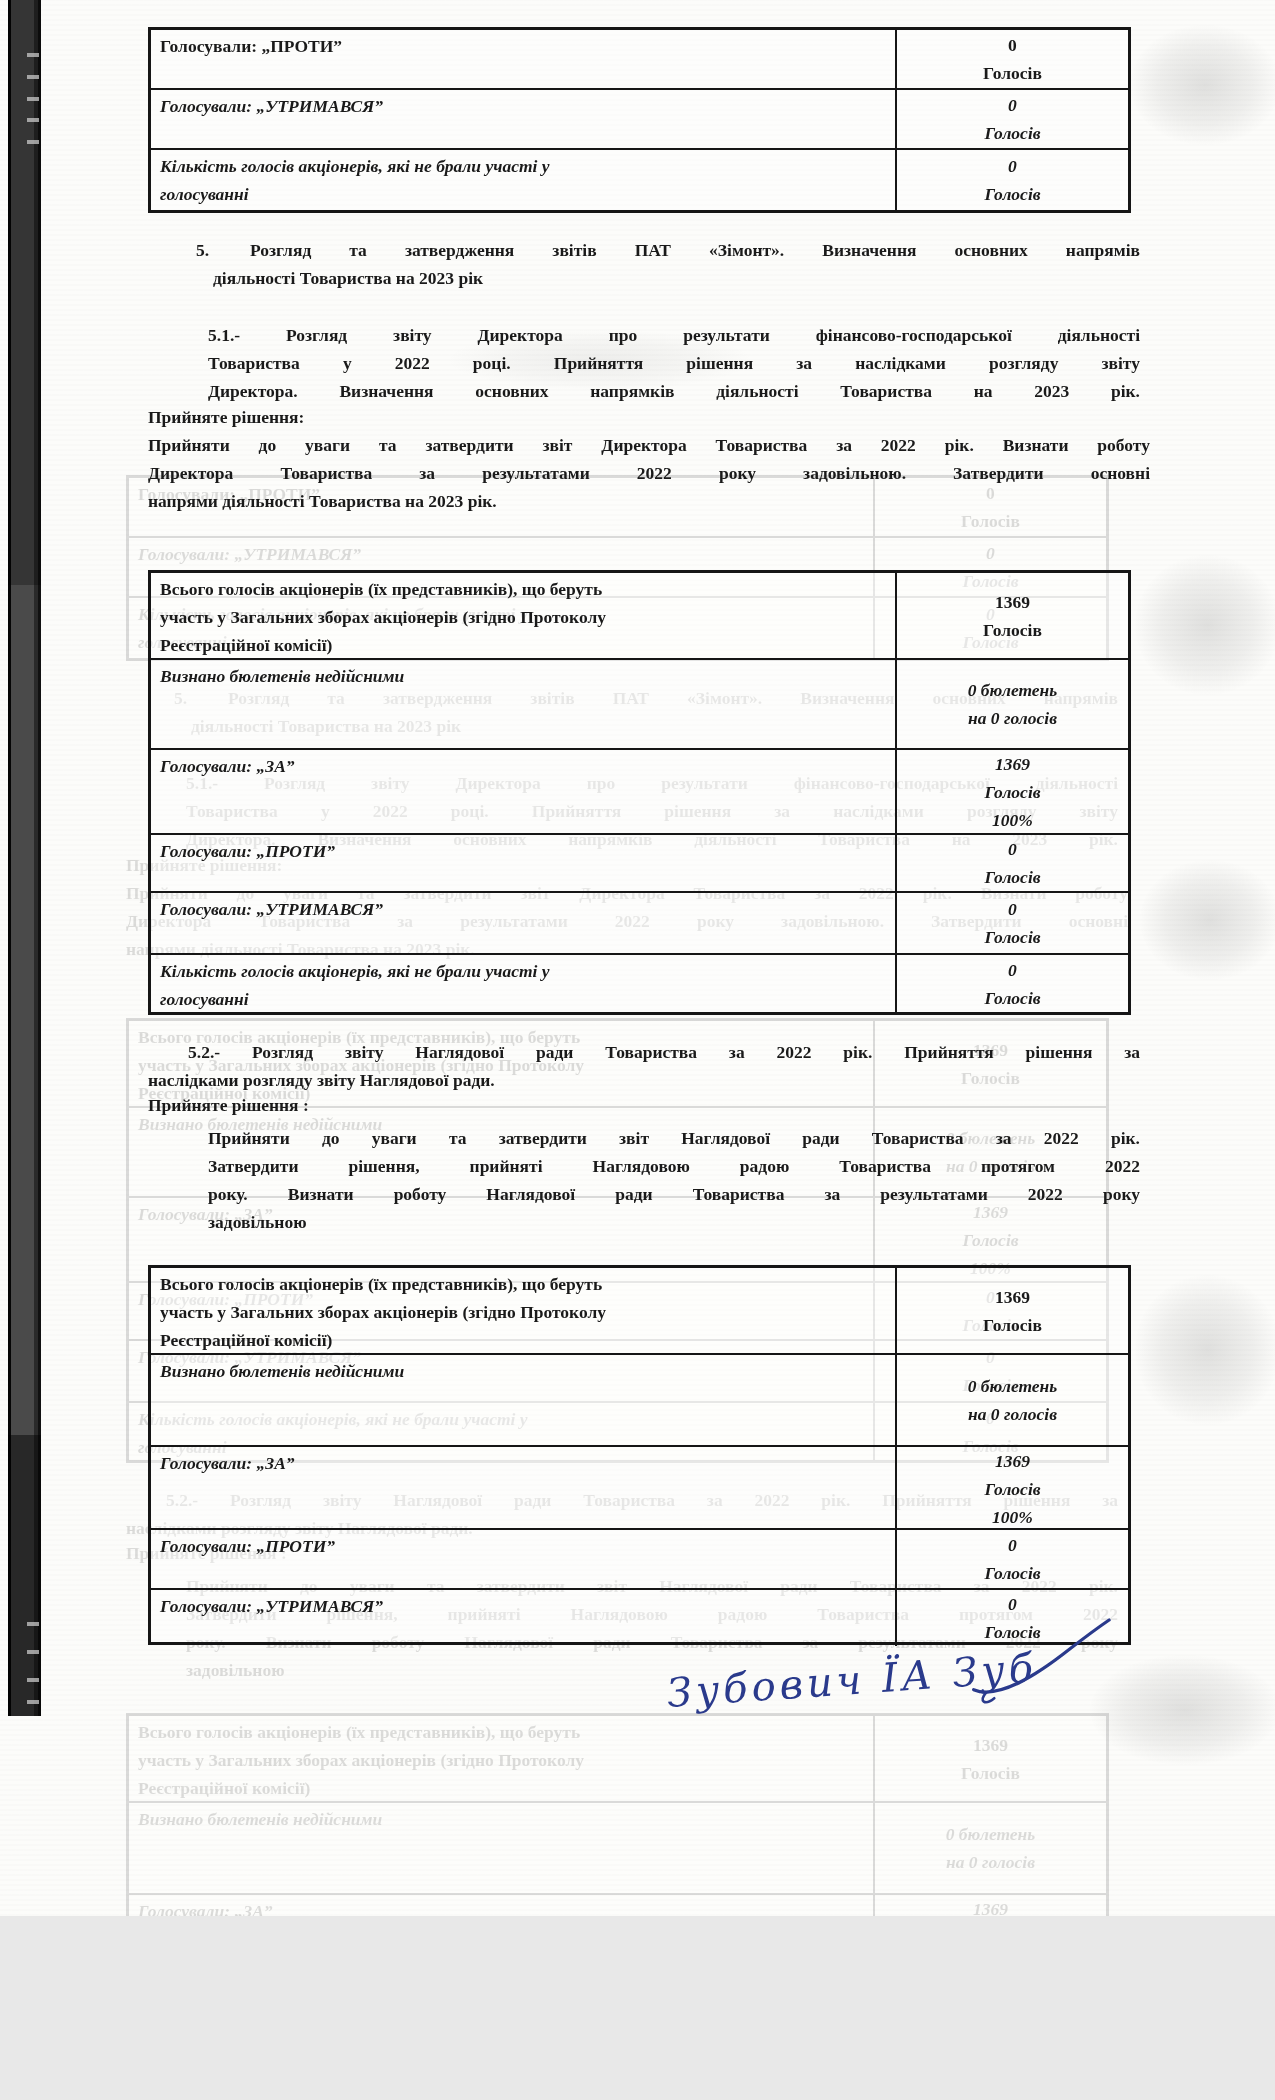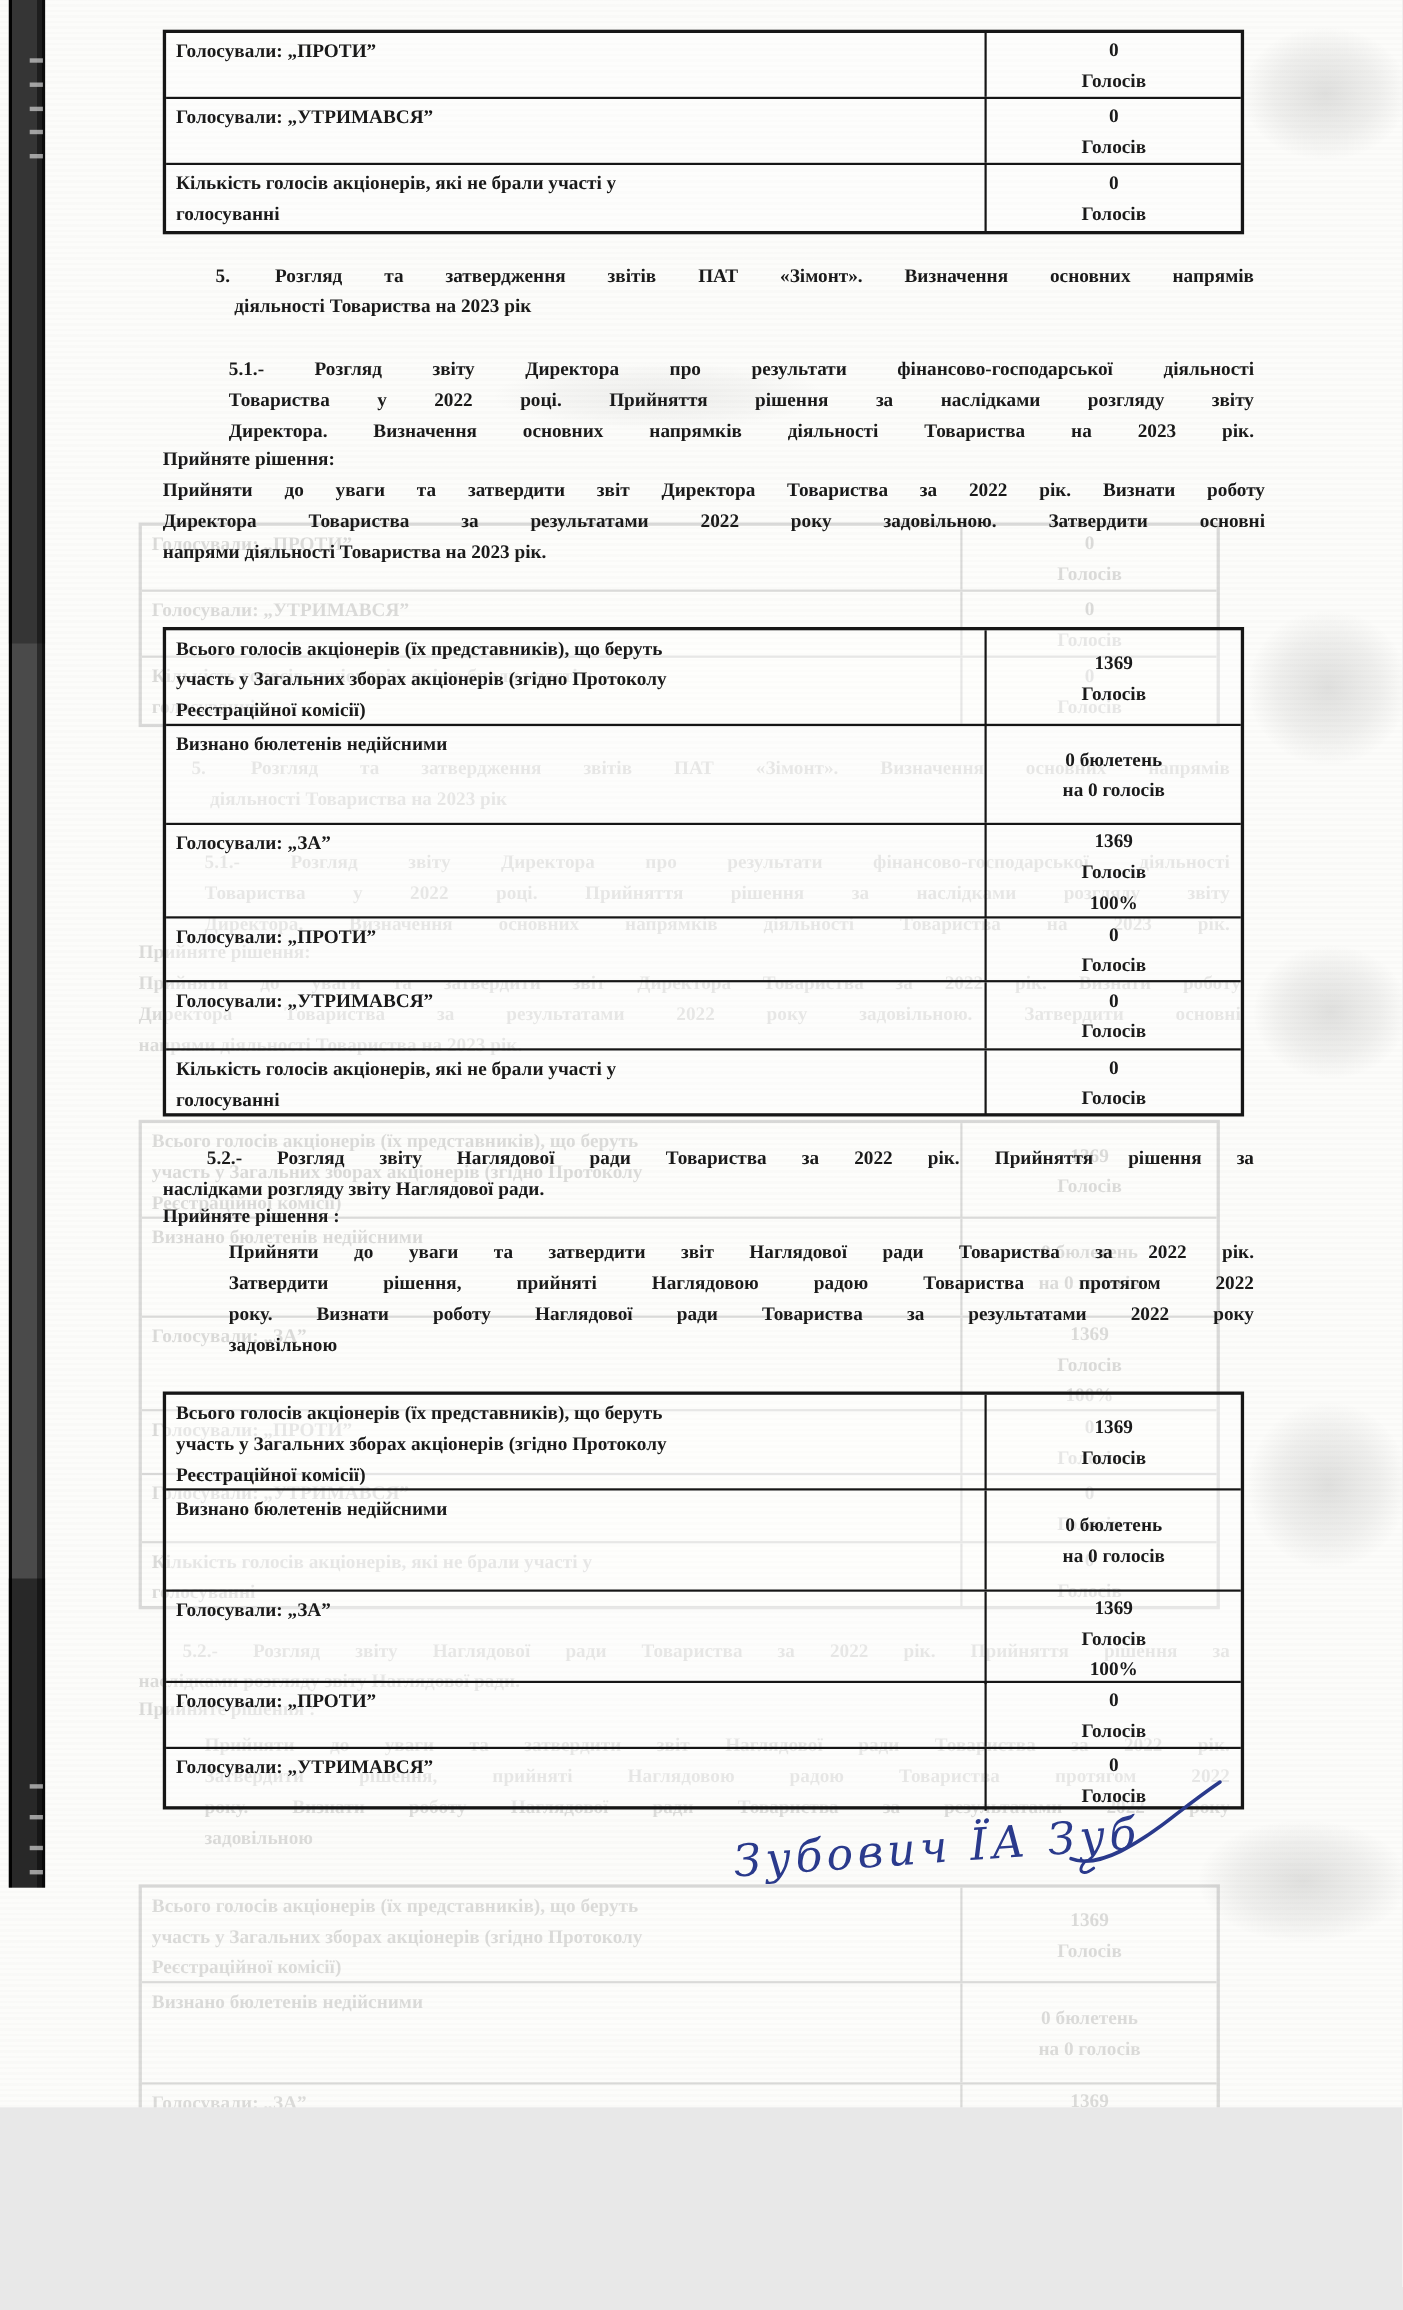--- a/index.html
+++ b/index.html
@@ -32,21 +32,21 @@
   .edge-dark-top{position:absolute;left:0;top:0;width:100%;height:585px;background:rgba(0,0,0,.28);}
   .edge-dark-bottom{position:absolute;left:0;top:1435px;width:100%;height:281px;background:rgba(0,0,0,.45);}
   .tick{position:absolute;left:19px;width:12px;height:4px;background:#c8c8c8;opacity:.75;}
   
   .vtable{
     position:absolute;left:148px;width:983px;
     border:3px solid #161616;box-sizing:border-box;
     background:rgba(255,255,255,.35);
   }
   .vrow{display:grid;grid-template-columns:746px 1fr;box-sizing:border-box;}
-  .vrow + .vrow{border-top:2px solid #161616;}
+  .vrow + .vrow{border-top:2px solid #161616;font-style:italic;}
   .vlabel{
     border-right:2px solid #161616;box-sizing:border-box;
     padding:2px 8px 0 9px;white-space:pre-line;
   }
   .vvalue{
     display:flex;align-items:center;justify-content:center;
     text-align:center;white-space:pre-line;box-sizing:border-box;padding:0 4px;
   }
   
   .tblock{position:absolute;box-sizing:border-box;}

